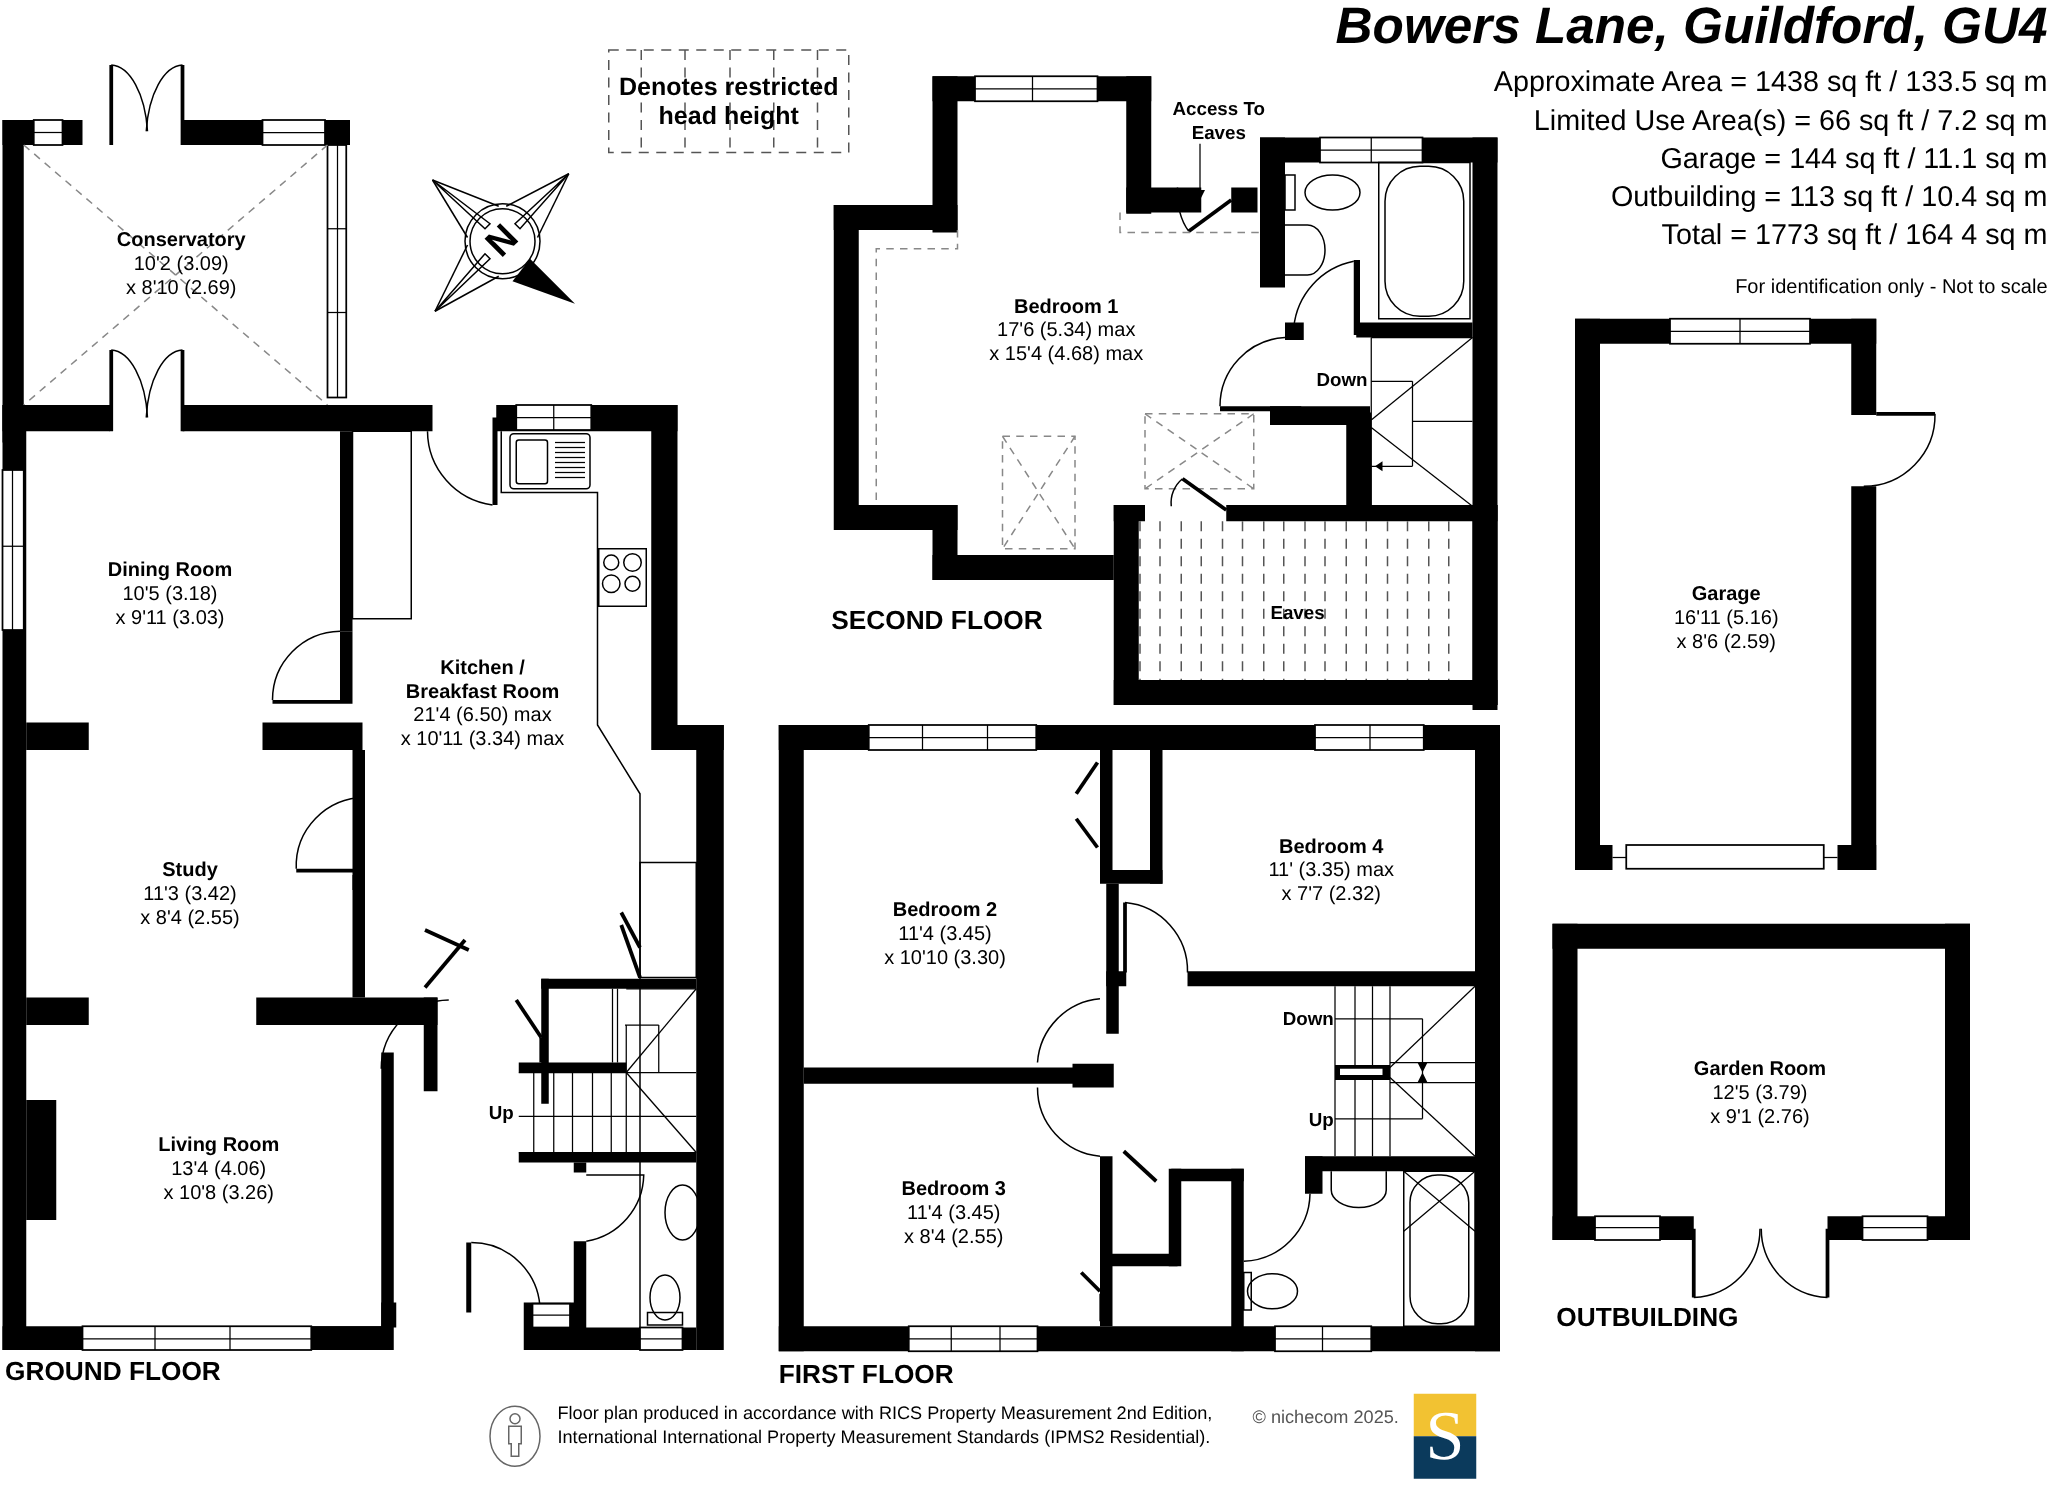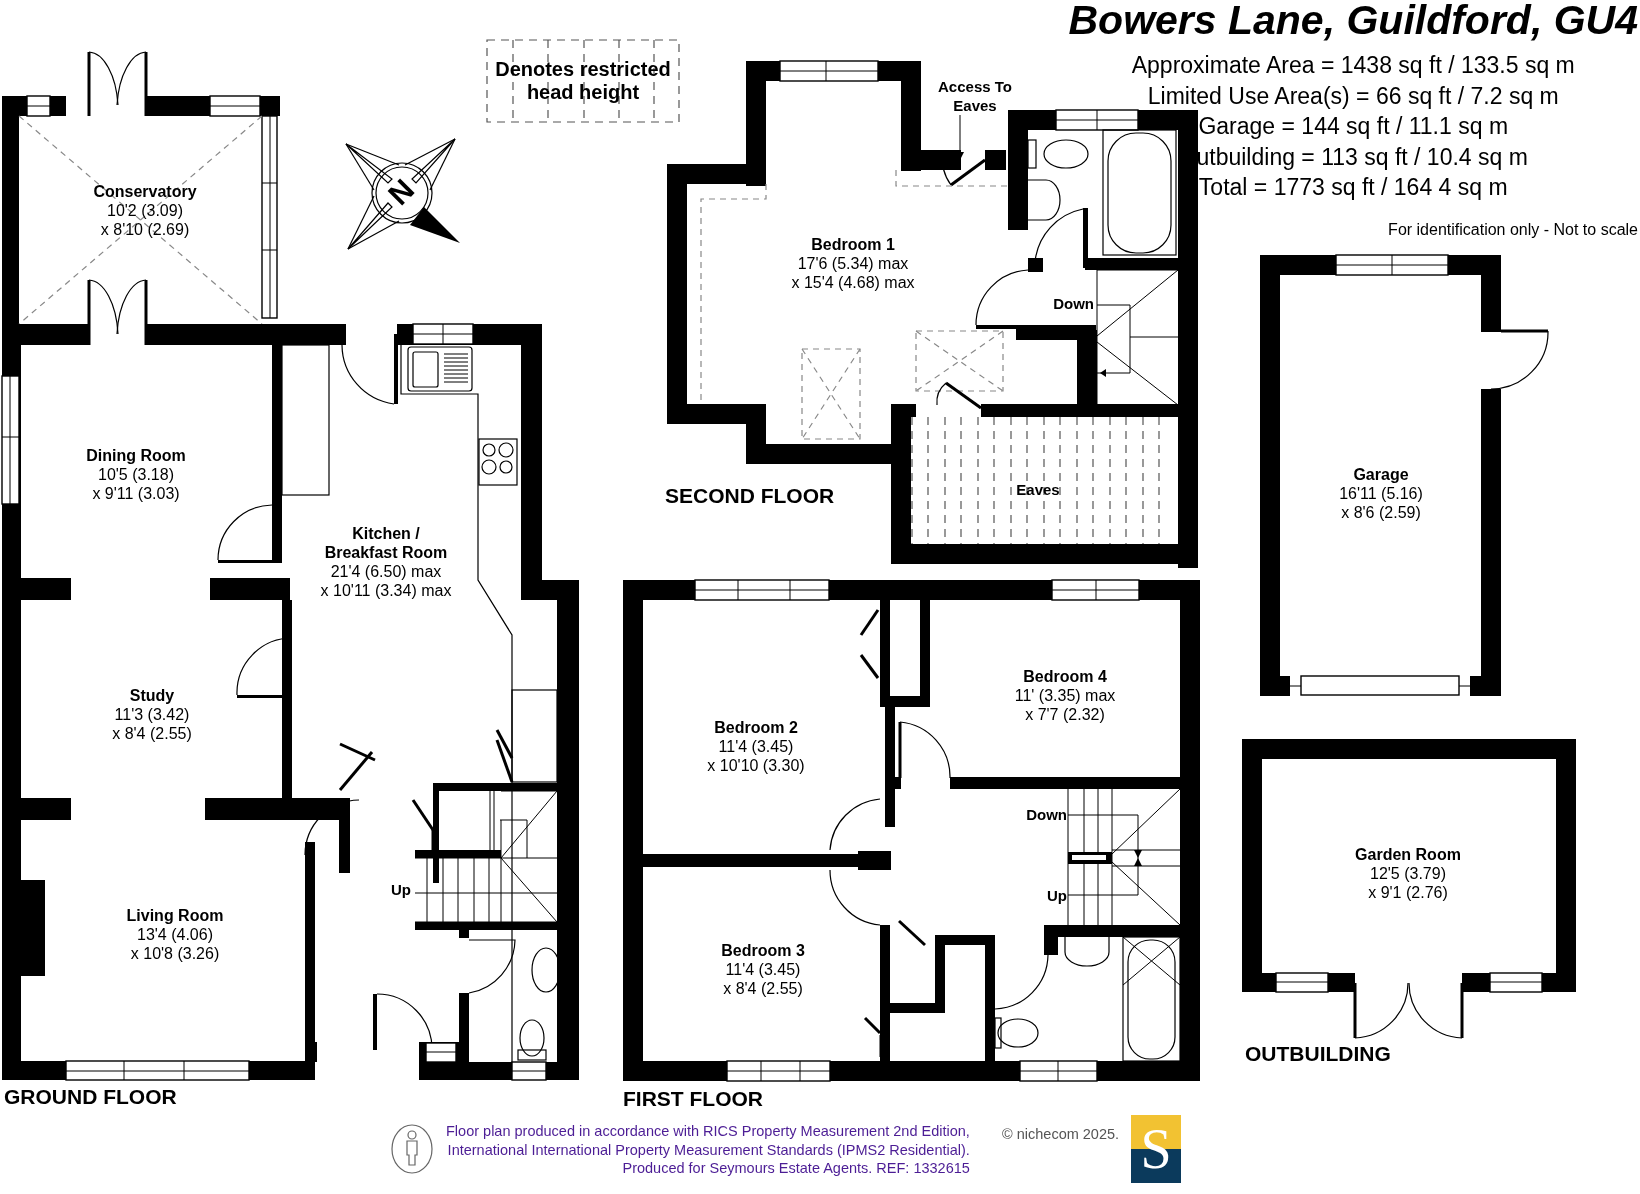--- a/index.html
+++ b/index.html
@@ -11,27 +11,27 @@
   .dash { fill: none; stroke: #888; stroke-width: 1.2; stroke-dasharray: 6 5; }
   .dashd { fill: none; stroke: #555; stroke-width: 1.2; stroke-dasharray: 8 6; }
   .win { fill: #fff; stroke: #000; stroke-width: 1.4; }
   .room-name { font-weight: bold; font-size: 16px; text-anchor: middle; }
   .room-dim { font-size: 16px; text-anchor: middle; }
   .floor-label { font-weight: bold; font-size: 21px; }
   .small-bold { font-weight: bold; font-size: 15px; text-anchor: middle; }
 
   .header { position: absolute; right: 2px; top: 0; text-align: right; }
   .title { font-weight: bold; font-size: 41px; line-height: 40px; margin: 0; font-style: italic; }
-  .area-line { font-size: 23px; line-height: 30.5px; text-align: center; }
+  .area-line { font-size: 23px; line-height: 30.5px; }
   .area-block { margin-top: 10px; }
   .disclaimer { font-size: 16px; margin-top: 18px; }
 
   .footer { position: absolute; left: 390px; top: 1118px; width: 760px; }
   .footer-icon { position: absolute; left: 0; top: 5px; width: 44px; height: 52px; }
-  .footer-text { position: absolute; left: 56px; top: 4px; font-size: 14.5px; line-height: 18.5px; color: #4c1d95; white-space: nowrap; text-align: right; }
+  .footer-text { position: absolute; left: 56px; top: 4px; font-size: 14.5px; line-height: 18.5px; color: #000000; white-space: nowrap; }
   .footer-copy { position: absolute; left: 612px; top: 8px; font-size: 14.5px; color: #555; white-space: nowrap; }
   .logo { position: absolute; left: 1131px; top: 1115px; width: 50px; height: 68px; }
   .logo .top { position: absolute; left: 0; top: 0; width: 50px; height: 34px; background: #F2C232; }
   .logo .bot { position: absolute; left: 0; top: 34px; width: 50px; height: 34px; background: #0B3A5C; }
   .logo .s { position: absolute; left: 0; top: 3px; width: 50px; text-align: center;
              font-family: "Liberation Serif", "DejaVu Serif", serif; font-size: 56px; line-height: 62px; color: #fff; }
 </style>
 </head>
 <body>
 
@@ -491,21 +491,20 @@
 
 <div class="footer">
   <svg class="footer-icon" viewBox="0 0 44 52">
     <ellipse cx="22" cy="26" rx="20" ry="24" fill="none" stroke="#666" stroke-width="1.2"></ellipse>
     <circle cx="22" cy="12" r="4" fill="none" stroke="#666" stroke-width="1.2"></circle>
     <path d="M17 18 L27 18 L27 32 L25 32 L25 42 L19 42 L19 32 L17 32 Z" fill="none" stroke="#666" stroke-width="1.2"></path>
   </svg>
   <div class="footer-text">
     <div>Floor plan produced in accordance with RICS Property Measurement 2nd Edition,</div>
     <div>International International Property Measurement Standards (IPMS2 Residential).</div>
-    <div>Produced for Seymours Estate Agents.   REF: 1332615</div>
   </div>
   <div class="footer-copy">© nichecom 2025.</div>
 </div>
 
 <div class="logo">
   <div class="top"></div>
   <div class="bot"></div>
   <div class="s">S</div>
 </div>
 

